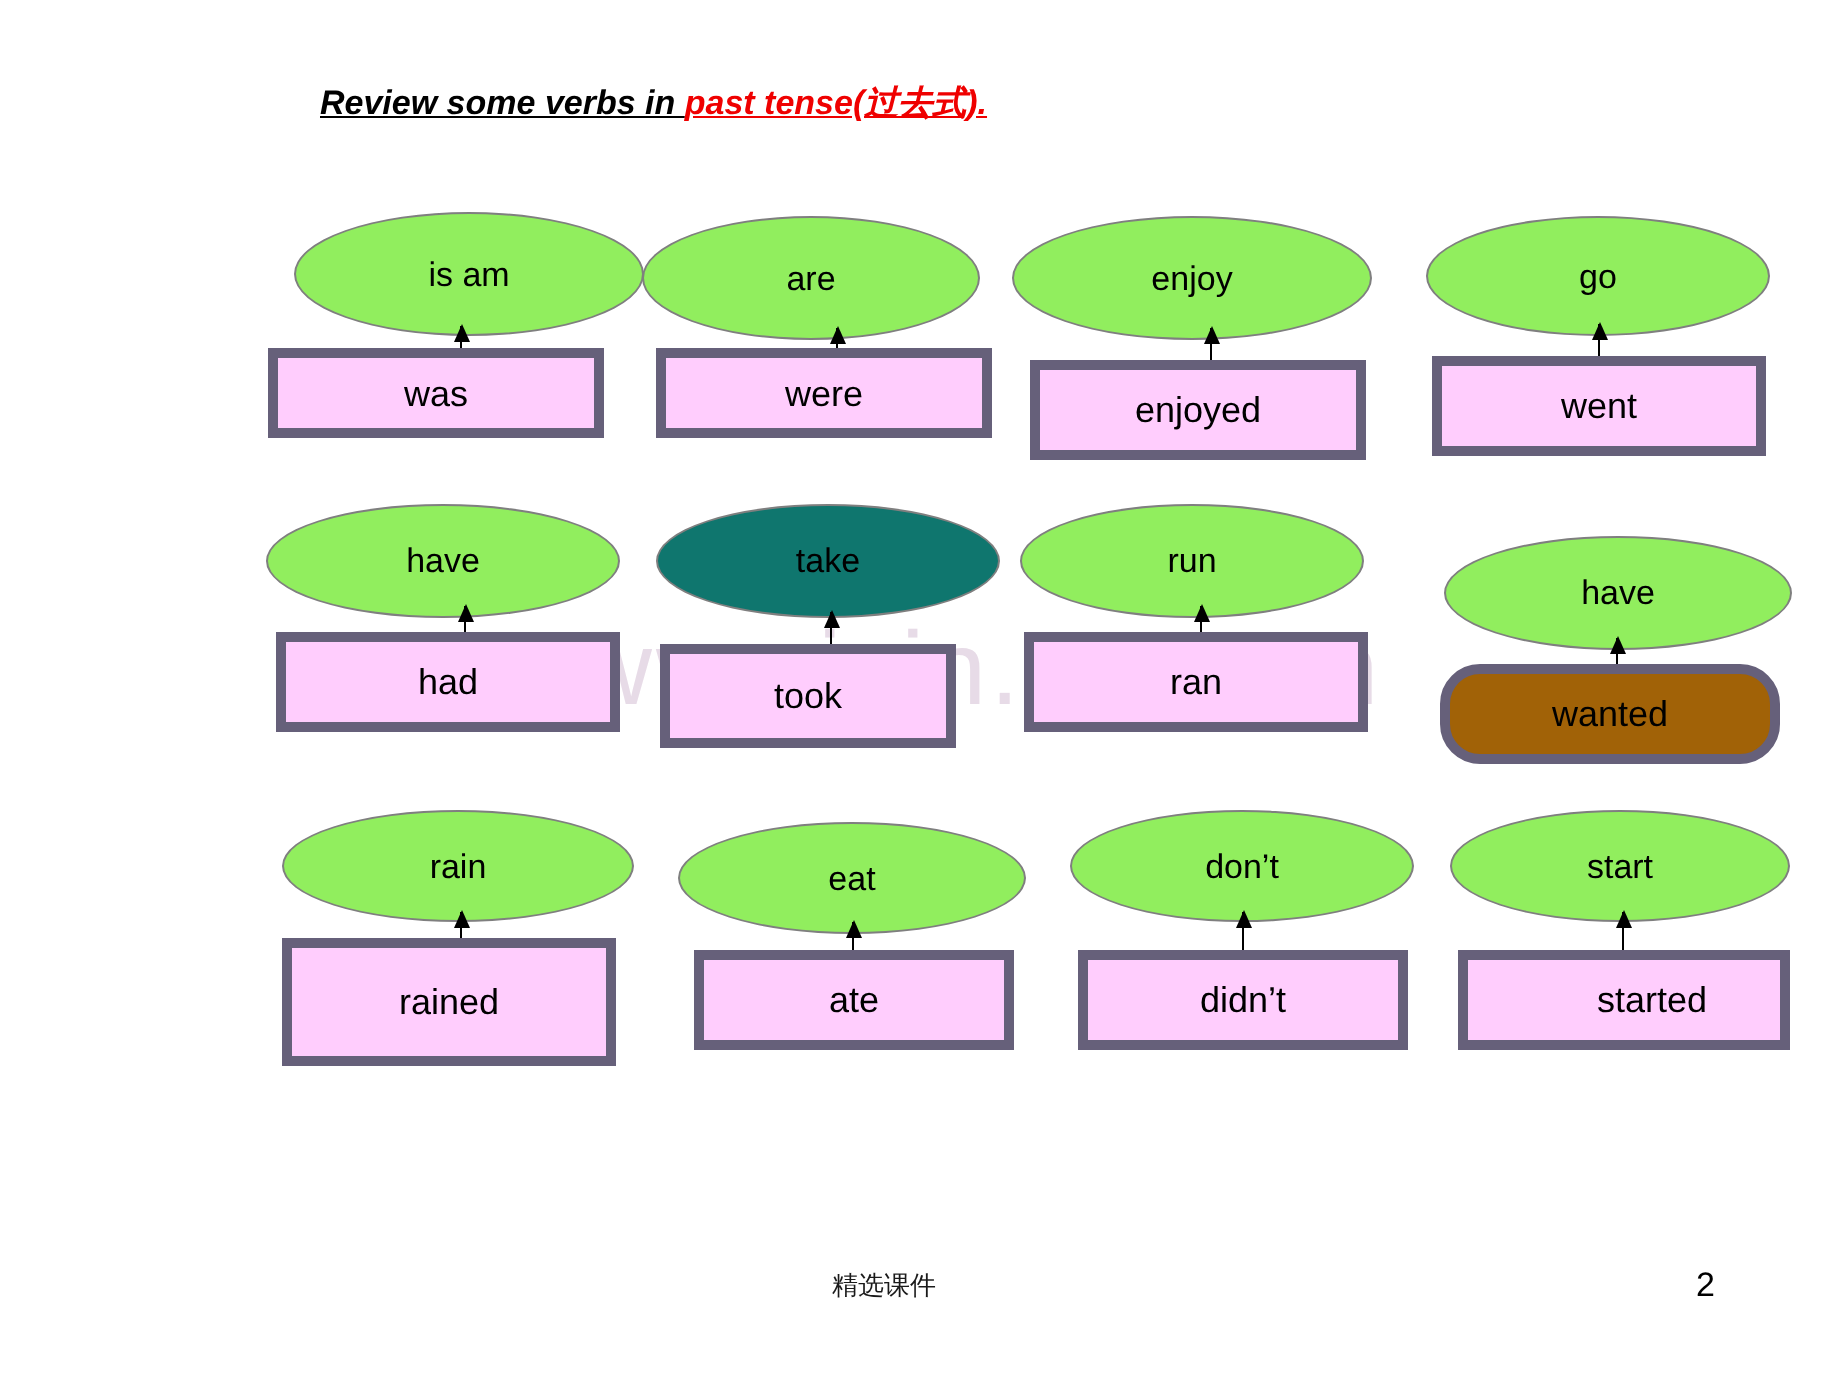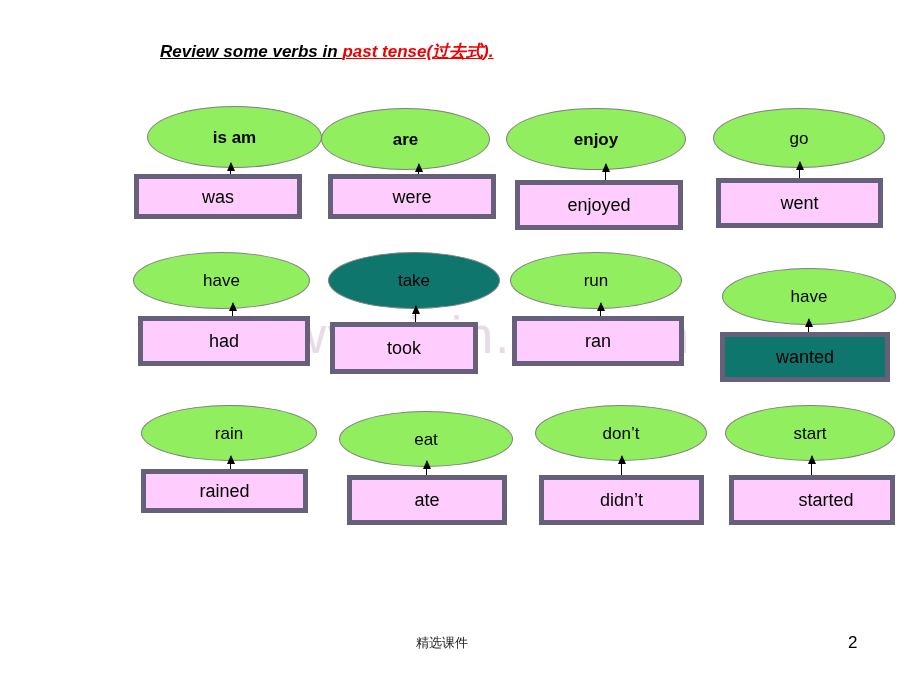--- a/index.html
+++ b/index.html
@@ -79,21 +79,21 @@
     display: flex;
     align-items: center;
     justify-content: center;
     box-sizing: border-box;
     color: #000000;
     font-family: "Liberation Sans", sans-serif;
     font-size: 17px;
     line-height: 1;
     text-align: center;
   }
-  .oval.bold { font-weight: bold; }
+  .oval.bold { font-weight: normal; }
 
   .box {
     position: absolute;
     background: #ffcdfd;
     border: 5px solid #8b5cf6;
     display: flex;
     align-items: center;
     justify-content: center;
     box-sizing: border-box;
     color: #000000;
@@ -238,30 +238,30 @@
       </div>
       <div class="box" style="left: 512px; top: 316px; width: 172px; height: 50px; background: rgb(255, 205, 253); border-color: rgb(102, 96, 122);">ran</div>
     </div>
 
     <div class="pair">
       <div class="oval" style="left: 722px; top: 268px; width: 174px; height: 57px; background: rgb(145, 238, 94); border-color: rgb(127, 127, 127);">have</div>
       <div class="arrow" style="left:804px; top:319px; width:9px; height:17px;">
         <div class="shaft"></div>
         <div class="head"></div>
       </div>
-      <div class="box" style="left: 720px; top: 332px; width: 170px; height: 50px; background: #0f766e; border-color: rgb(102, 96, 122);">wanted</div>
+      <div class="box" style="left: 720px; top: 332px; width: 170px; height: 50px; background: #a16207; border-color: rgb(102, 96, 122); border-radius: 20px;">wanted</div>
     </div>
 
     <div class="pair">
       <div class="oval" style="left: 141px; top: 405px; width: 176px; height: 56px; background: rgb(145, 238, 94); border-color: rgb(127, 127, 127);">rain</div>
       <div class="arrow" style="left:226px; top:456px; width:9px; height:16px;">
         <div class="shaft"></div>
         <div class="head"></div>
       </div>
-      <div class="box" style="left: 141px; top: 469px; width: 167px; height: 44px; background: rgb(255, 205, 253); border-color: rgb(102, 96, 122);">rained</div>
+      <div class="box" style="left: 141px; top: 469px; width: 167px; height: 64px; background: rgb(255, 205, 253); border-color: rgb(102, 96, 122);">rained</div>
     </div>
 
     <div class="pair">
       <div class="oval" style="left: 339px; top: 411px; width: 174px; height: 56px; background: rgb(145, 238, 94); border-color: rgb(127, 127, 127);">eat</div>
       <div class="arrow" style="left:422px; top:461px; width:9px; height:16px;">
         <div class="shaft"></div>
         <div class="head"></div>
       </div>
       <div class="box" style="left: 347px; top: 475px; width: 160px; height: 50px; background: rgb(255, 205, 253); border-color: rgb(102, 96, 122);">ate</div>
     </div>

